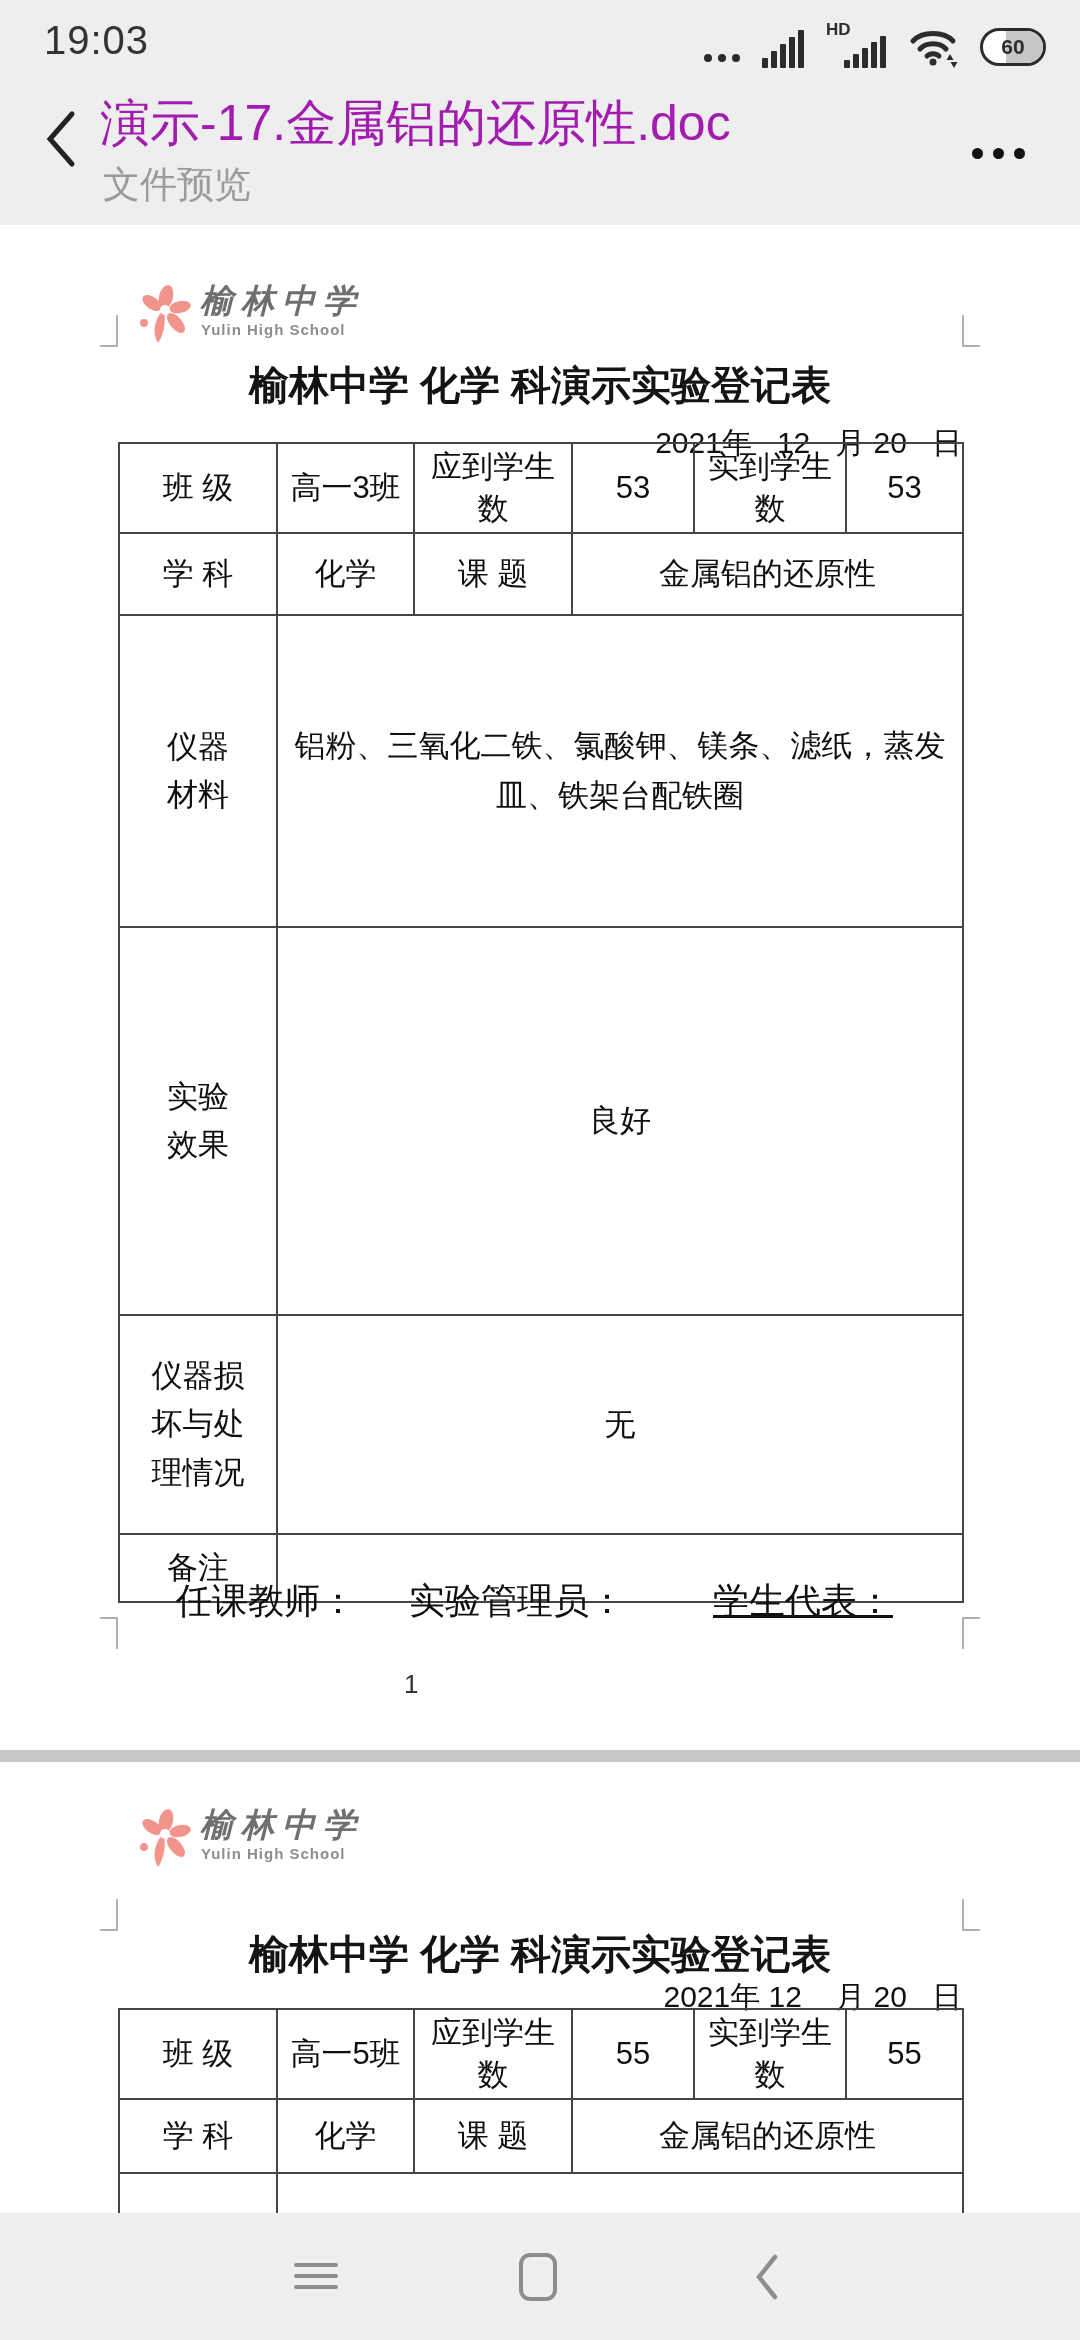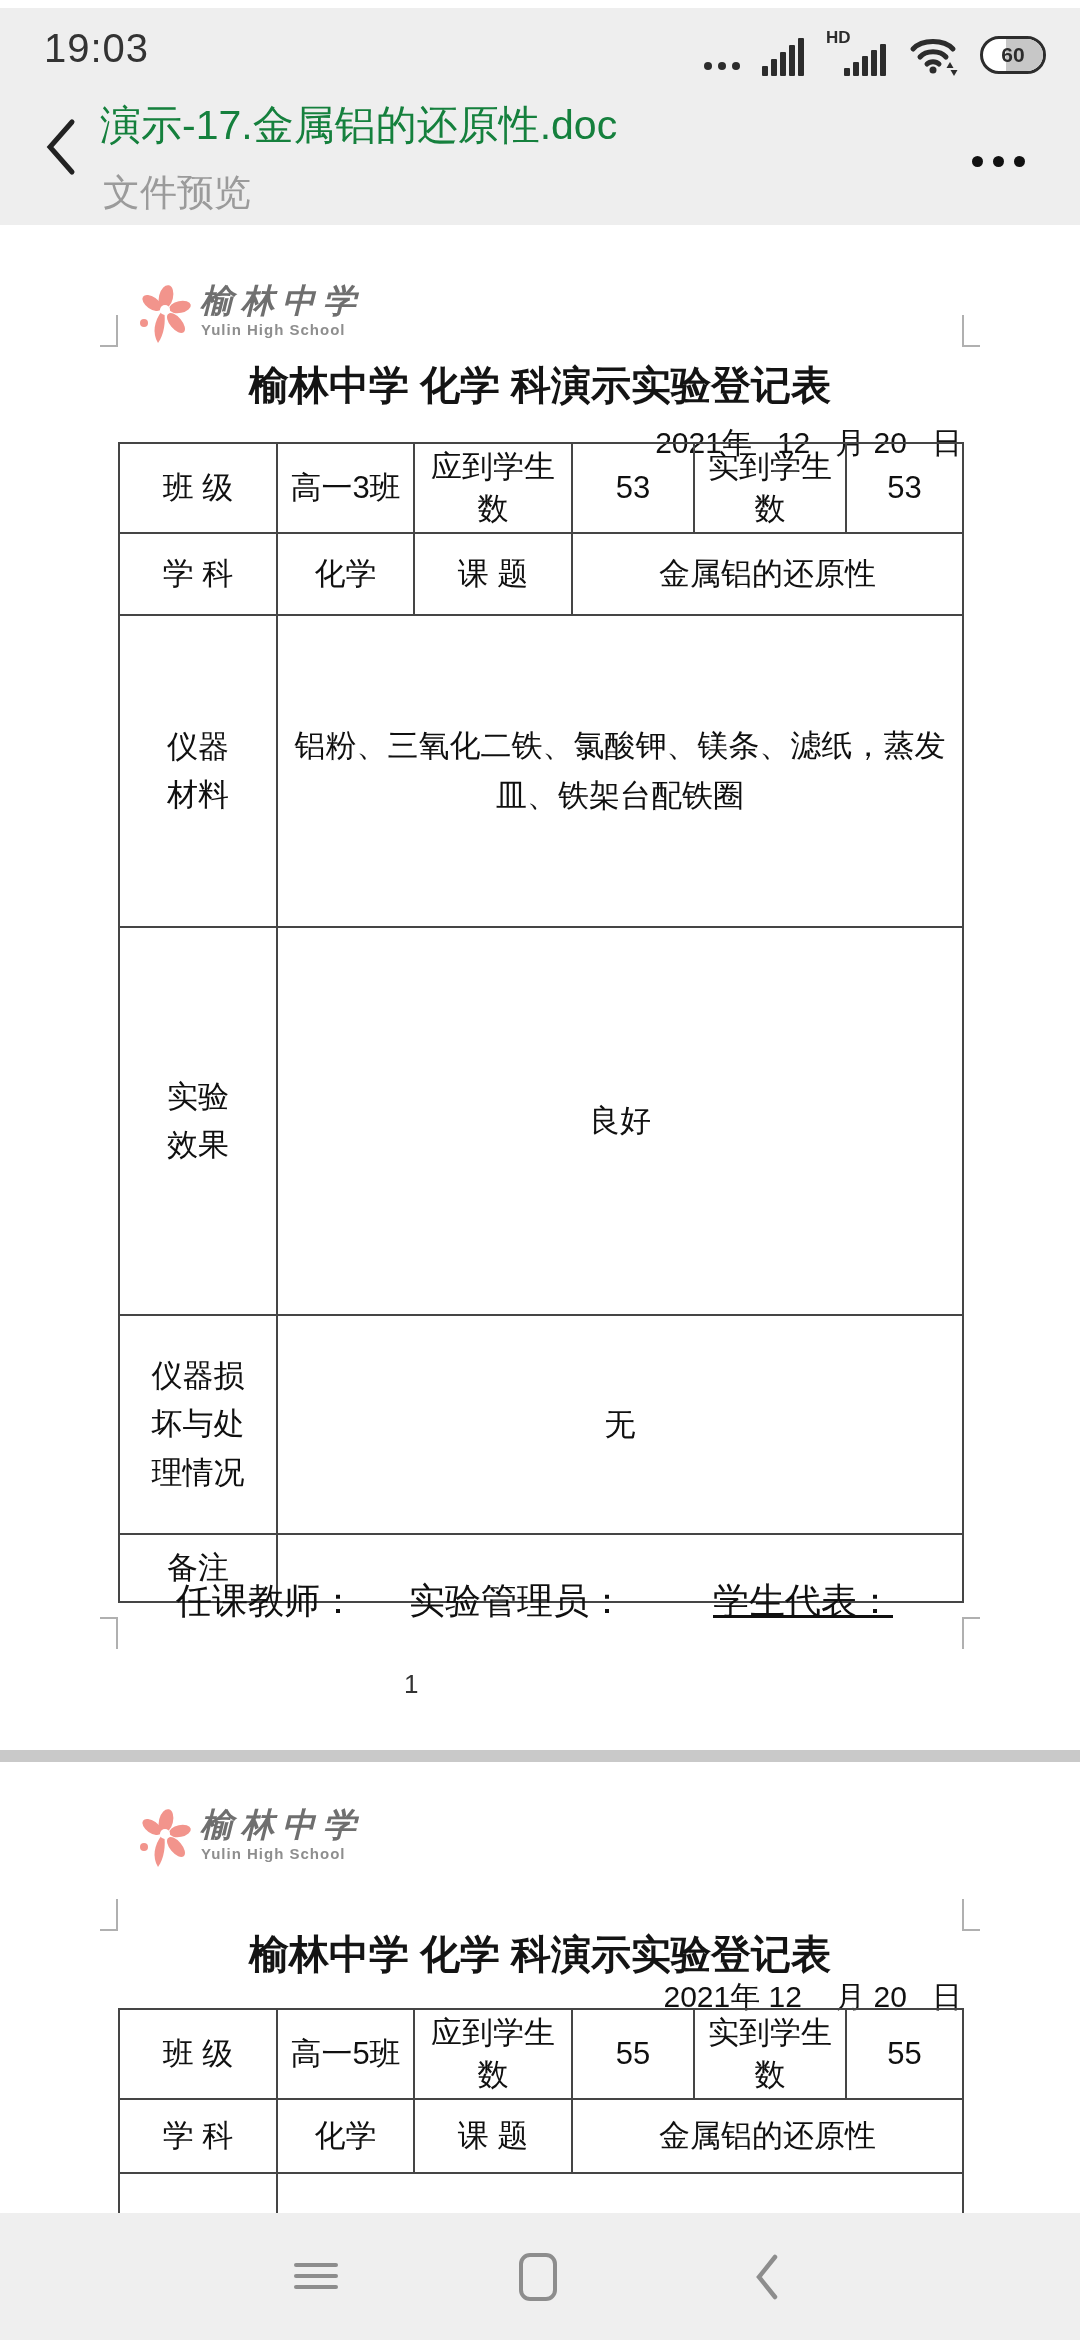--- a/index.html
+++ b/index.html
@@ -1,35 +1,35 @@
 <!DOCTYPE html>
 <html><head>
 <meta charset="utf-8">
 <style>
   * { margin:0; padding:0; box-sizing:border-box; }
   html,body { width:1080px; height:2340px; }
   body { font-family:"Liberation Sans", sans-serif; background:#ffffff; }
   .screen { position:relative; width:1080px; height:2340px; overflow:hidden; background:#ffffff; }
 
   
-  .header { position:absolute; top:8px; left:0; width:1080px; height:225px; background:#eeeeee; }
+  .header { position:absolute; top:0; left:0; width:1080px; height:225px; background:#eeeeee; }
   .time { position:absolute; left:44px; top:18px; font-size:40px; color:#333; letter-spacing:1px; }
   .status-icons { position:absolute; right:34px; top:22px; height:46px; display:flex; align-items:flex-end; gap:22px; }
   .dots3 { display:flex; gap:6px; padding-bottom:6px; }
   .dots3 i { width:8px; height:8px; border-radius:50%; background:#2c2c2c; }
   .sigbars { display:flex; align-items:flex-end; gap:3px; }
   .sigbars i { width:6px; background:#2c2c2c; border-radius:1px; }
   .hdgroup { position:relative; width:60px; height:46px; }
   .hdgroup .hd { position:absolute; left:0; top:-2px; font-size:17px; font-weight:bold; color:#2c2c2c; }
   .hdgroup .sigbars { position:absolute; right:0; bottom:0; }
   .batt { position:relative; width:66px; height:38px; border:3px solid #2c2c2c; border-radius:19px; background:#ffffff; overflow:hidden; margin-bottom:2px; }
   .batt .fill { position:absolute; right:0; top:0; height:100%; width:62%; background:#c7c7c7; }
   .batt .pct { position:absolute; left:0; top:0; width:100%; height:100%; display:flex; align-items:center; justify-content:center; font-size:21px; font-weight:bold; color:#2c2c2c; }
   .back-btn { position:absolute; left:36px; top:106px; width:50px; height:66px; }
-  .appbar-title { position:absolute; left:100px; top:90px; width:820px; font-size:41px; color:#15803d; white-space:nowrap; overflow:hidden; }
+  .appbar-title { position:absolute; left:100px; top:90px; width:820px; font-size:50px; color:#a21caf; white-space:nowrap; overflow:hidden; }
   .appbar-sub { position:absolute; left:103px; top:160px; font-size:37px; color:#9b9b9b; }
   .more-btn { position:absolute; left:972px; top:148px; display:flex; gap:10px; }
   .more-btn i { width:11px; height:11px; border-radius:50%; background:#111; }
 
   
   .doc-viewport { position:absolute; top:225px; left:0; width:1080px; height:1988px; }
   .page { position:absolute; left:0; width:1080px; background:#ffffff; overflow:hidden; }
   .page1 { top:0; height:1525px; }
   .sep { position:absolute; top:1525px; left:0; width:1080px; height:12px; background:#c9c9c9; }
   .page2 { top:1537px; height:451px; }

